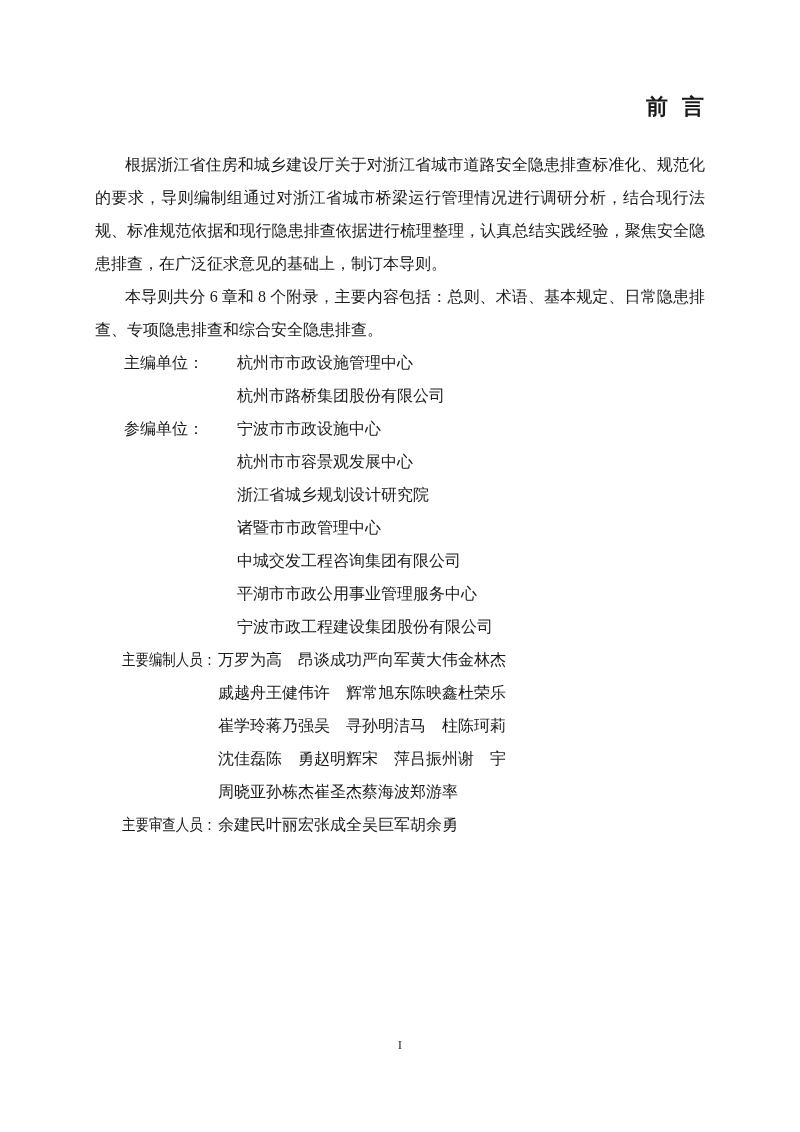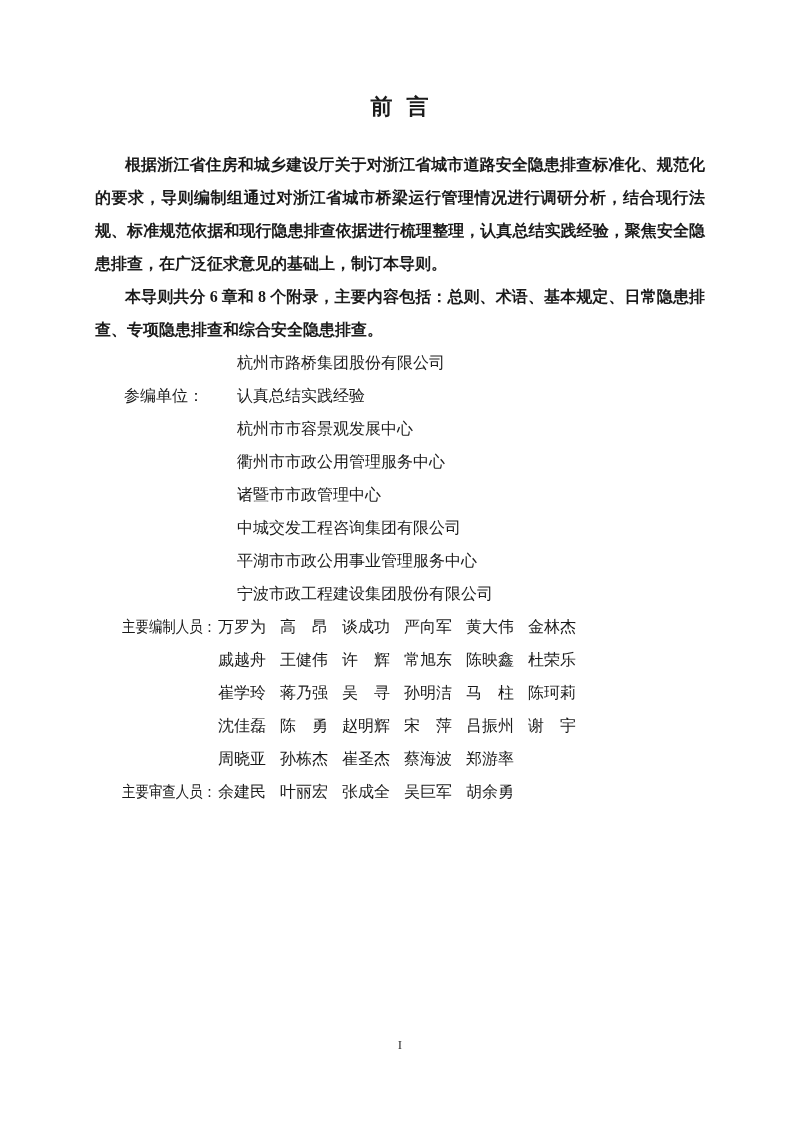--- a/index.html
+++ b/index.html
@@ -20,41 +20,39 @@
     position: absolute;
     left: 95px;
     top: 95px;
     width: 610px;
     font-size: 16px;
     line-height: 33px;
   }
   .doc-title {
     font-size: 22px;
     font-weight: bold;
-    text-align: center;
+    text-align: right;
     line-height: 24px;
     margin: 0 0 29px 0;
     white-space: pre;
     letter-spacing: 1px;
   }
   .para {
     margin: 0;
     text-align: justify;
     text-indent: 30px;
-    font-weight: bold;
   }
   .unit-line {
     position: relative;
     padding-left: 142px;
   }
   .names-line {
     position: relative;
     padding-left: 123px;
     display: flex;
-    gap: 14px;
   }
   .group-label {
     position: absolute;
     left: 29px;
     top: 0;
     white-space: pre;
   }
   .personnel-label {
     left: 27px;
     display: inline-block;
@@ -79,24 +77,25 @@
 <body>
 
 <div class="page">
   <div class="content">
     <h1 class="doc-title">前  言</h1>
     <div id="paragraphs">
         <p class="para">根据浙江省住房和城乡建设厅关于对浙江省城市道路安全隐患排查标准化、规范化的要求，导则编制组通过对浙江省城市桥梁运行管理情况进行调研分析，结合现行法规、标准规范依据和现行隐患排查依据进行梳理整理，认真总结实践经验，聚焦安全隐患排查，在广泛征求意见的基础上，制订本导则。</p>
         <p class="para">本导则共分 6 章和 8 个附录，主要内容包括：总则、术语、基本规定、日常隐患排查、专项隐患排查和综合安全隐患排查。</p>
       </div>
     <div id="unit-groups">
+        <div class="unit-line"><span class="group-label">主编单位：</span><span class="unit-name">杭州市市政设施管理中心</span></div>
         <div class="unit-line"><span class="unit-name">杭州市路桥集团股份有限公司</span></div>
-        <div class="unit-line"><span class="group-label">参编单位：</span><span class="unit-name">认真总结实践经验</span></div>
+        <div class="unit-line"><span class="group-label">参编单位：</span><span class="unit-name">宁波市市政设施中心</span></div>
         <div class="unit-line"><span class="unit-name">杭州市市容景观发展中心</span></div>
-        <div class="unit-line"><span class="unit-name">衢州市市政公用管理服务中心</span></div>
+        <div class="unit-line"><span class="unit-name">浙江省城乡规划设计研究院</span></div>
         <div class="unit-line"><span class="unit-name">诸暨市市政管理中心</span></div>
         <div class="unit-line"><span class="unit-name">中城交发工程咨询集团有限公司</span></div>
         <div class="unit-line"><span class="unit-name">平湖市市政公用事业管理服务中心</span></div>
         <div class="unit-line"><span class="unit-name">宁波市政工程建设集团股份有限公司</span></div>
       </div>
     <div id="personnel-groups">
         <div class="names-line">
           <span class="group-label personnel-label">主要编制人员：</span>
           <span class="person-name">万罗为</span>
           <span class="person-name">高　昂</span>

